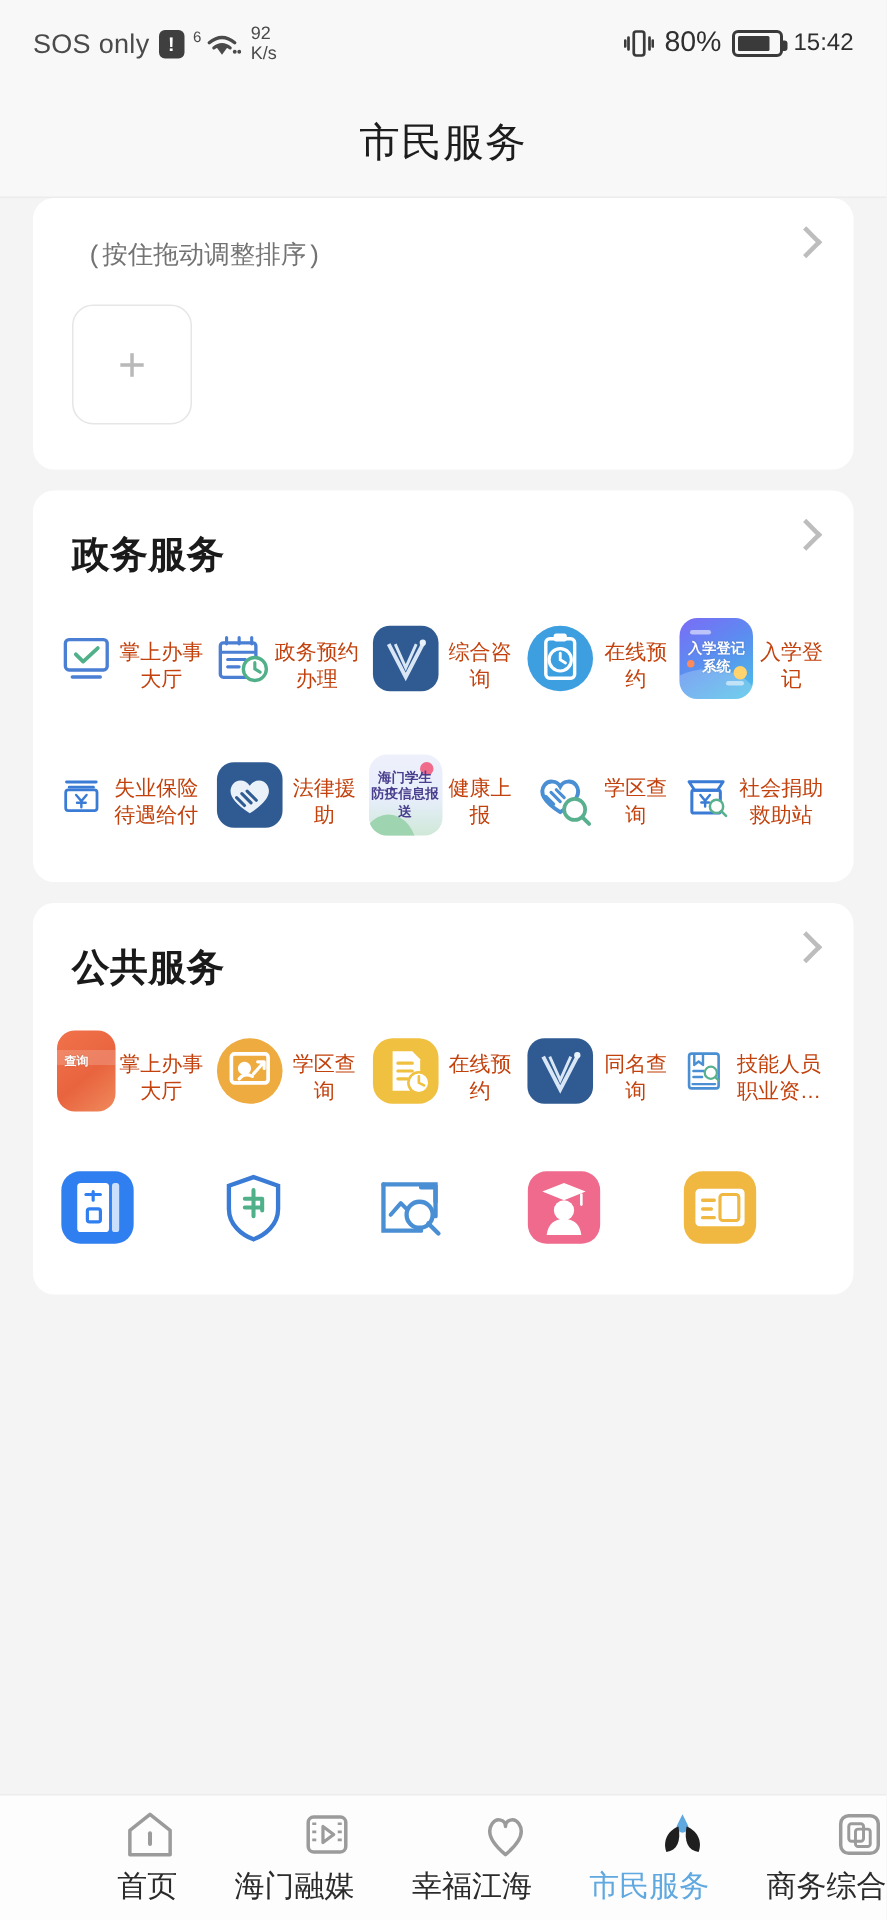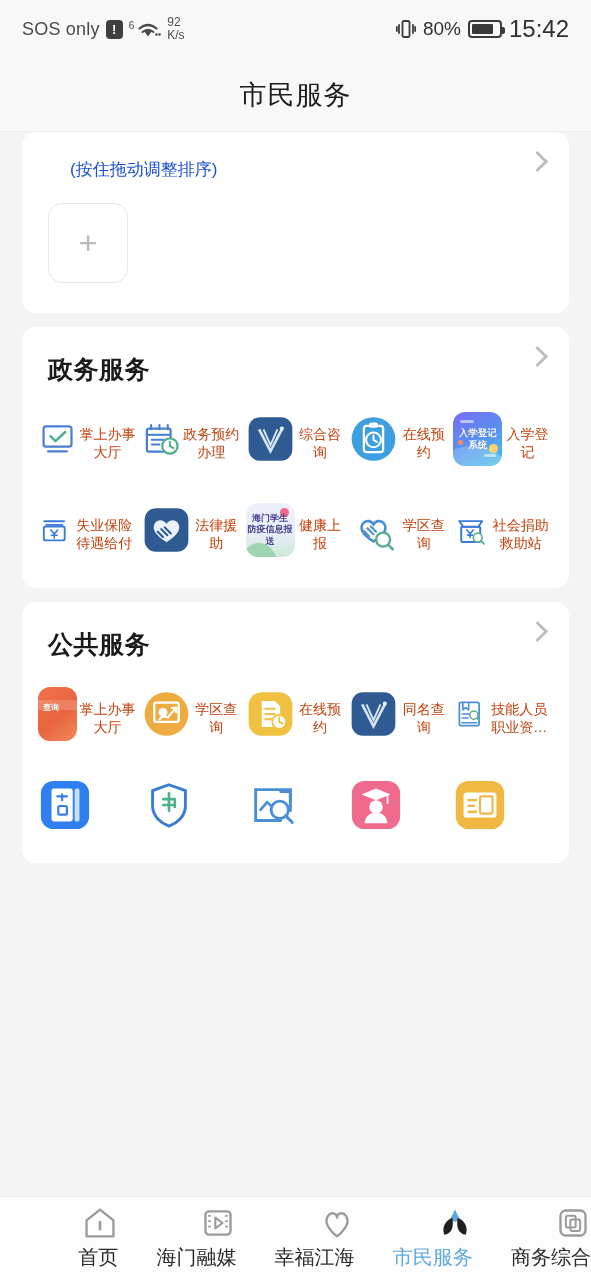--- a/index.html
+++ b/index.html
@@ -41,21 +41,21 @@
   .batt-shell {
     width: 34px; height: 18px; border: 2px solid #3a3a3a;
     border-radius: 4px; position: relative; display: flex; align-items: center;
     padding: 2px;
   }
   .batt-shell::after {
     content: ""; position: absolute; right: -5px; top: 5px;
     width: 3px; height: 7px; background: #3a3a3a; border-radius: 0 2px 2px 0;
   }
   .batt-fill { height: 100%; width: 80%; background: #3a3a3a; border-radius: 1px; }
-  .clock { font-size: 24px; color: #2f2f2f; }
+  .clock { font-size: 16px; color: #2f2f2f; }
 
   
   .titlebar {
     flex: 0 0 74px; background: #f8f8f8;
     display: flex; align-items: center; justify-content: center;
     border-bottom: 1px solid #ececec;
   }
   .titlebar h1 { font-size: 27px; font-weight: 500; color: #1d1d1d; letter-spacing: 1px; }
 
   
@@ -95,21 +95,21 @@
   
   .card {
     background: #fff; border-radius: 14px;
     margin: 0 22px 14px 22px;
   }
   .card-head {
     display: flex; align-items: baseline;
     padding: 26px 26px 0 26px; position: relative;
   }
   .card-title { font-size: 25px; font-weight: bold; color: #1a1a1a; letter-spacing: .5px; }
-  .card-sub { font-size: 17px; color: #1d4ed8; margin-left: 22px; }
+  .card-sub { font-size: 17px; color: #737373; margin-left: 10px; font-family: Liberation Mono, monospace; }
   .chev {
     position: absolute; right: 24px; top: 22px;
     width: 15px; height: 15px;
     border-top: 3px solid #bdbdbd; border-right: 3px solid #bdbdbd;
     transform: rotate(45deg);
   }
 
   .myapps-body { padding: 22px 26px 30px 26px; }
   .addtile {
     width: 80px; height: 80px; border: 1.5px solid #e6e6e6;

